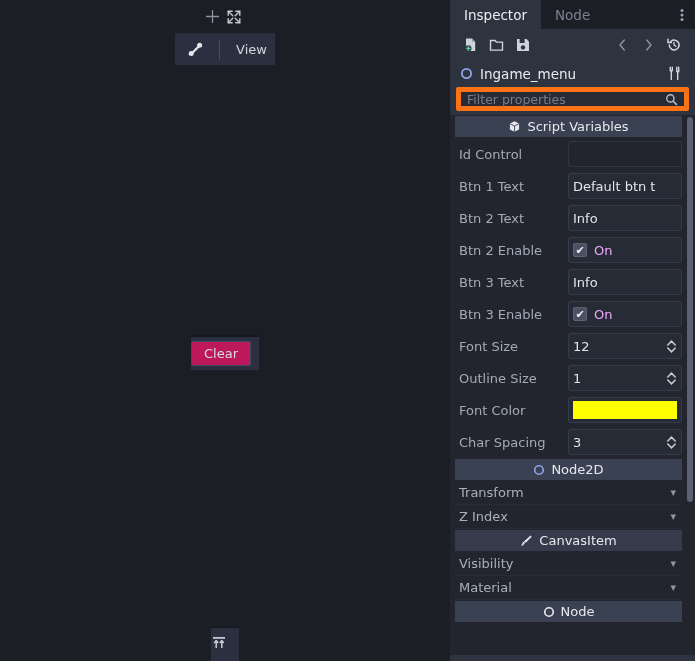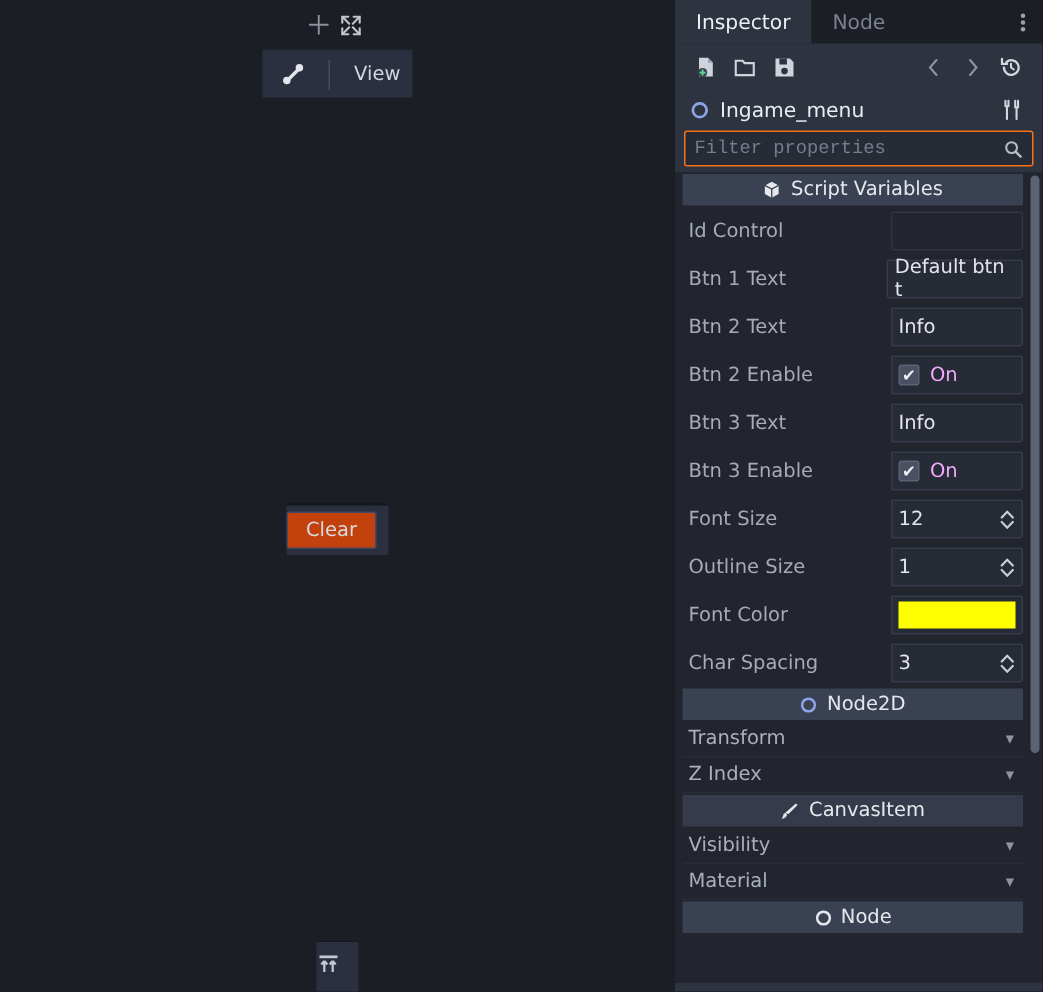--- a/index.html
+++ b/index.html
@@ -57,21 +57,21 @@
   .guide-v { position: absolute; top: 0; height: 100%; width: 1px; background: #6f6fd0; }
   .canvas-right-strip { position: absolute; top: 0; right: 0; width: 11px; height: 100%; background: #1b1e25; }
   .hscroll-track { position: absolute; left: 0; bottom: 0; height: 10px; width: 439px; background: transparent; }
   .hscroll-thumb { position: absolute; left: 0; bottom: 1px; height: 8px; width: 150px; background: #c8cace; border-radius: 1px; }
 
   .out-toolbar {
     height: 35px; background: #2b3040; border-top: 2px solid #14171d;
     display: flex; align-items: center; justify-content: flex-end; padding-right: 8px; flex: 0 0 35px;
   }
   .clear-btn {
-    background: #c2410c; border: 1px solid #3f real; border: 1px solid #414a5e;
+    background: #be185d; border: 1px solid #3f real; border: 1px solid #414a5e;
     color: #d8dbe2; padding: 4px 12px; font-size: 13px; border-radius: 2px;
   }
   .out-body { flex: 1 1 auto; background: #1b1e25; border-top: 1px solid #333a49; }
   .out-status {
     height: 34px; background: #2b3040; border-top: 1px solid #14171d;
     display: flex; align-items: center; justify-content: flex-end; padding-right: 12px; flex: 0 0 34px;
   }
   .align-icon { color: #c5c9d2; }
 
   
@@ -92,35 +92,35 @@
   .itb.nav { color: #8d94a2; }
 
   .obj-row {
     height: 27px; background: #2e3340; display: flex; align-items: center;
     padding: 0 8px 0 10px; flex: 0 0 27px;
   }
   .obj-name { margin-left: 7px; font-size: 13.5px; color: #e9ebef; flex: 1 1 auto; }
 
   .filter-row { height: 28px; background: #2e3340; padding: 0 6px 4px; flex: 0 0 28px; }
   .filter-box {
-    height: 24px; background: #272b36; border: 1px solid #f97316;
-    display: flex; align-items: center; padding: 0 6px; border-radius: 2px; font-family: Liberation Mono, monospace;
+    height: 24px; background: #272b36; border: 5px solid #f97316;
+    display: flex; align-items: center; padding: 0 6px; border-radius: 2px;
   }
   .filter-ph { flex: 1 1 auto; color: #757c8b; font-size: 12.5px; }
 
   .prop-scroll { flex: 1 1 auto; background: #22252e; position: relative; overflow: hidden; padding-left: 5px; }
   .vscroll { position: absolute; right: 2px; top: 2px; width: 6px; height: 385px; background: #5b6274; border-radius: 3px; }
 
   .cat-head {
     height: 21px; background: #3a4152; display: flex; align-items: center; justify-content: center;
     gap: 6px; margin: 1px 13px 1px 0; color: #e6e8ed; font-size: 13px;
   }
   .cat-head.section { background: #353b4a; }
 
-  .prow { height: 32px; display: flex; align-items: center; margin-right: 13px; gap: 26px; }
+  .prow { height: 32px; display: flex; align-items: center; margin-right: 13px; }
   .plabel { width: 113px; color: #a4aab7; font-size: 13px; padding-left: 4px; }
   .pval {
     flex: 1 1 auto; height: 26px; background: #272b36; border: 1px solid #343b4b;
     display: flex; align-items: center; padding: 0 4px; border-radius: 2px; color: #e2e5ea; font-size: 13px;
   }
   .pval.plain { background: #22252e; border-color: #2f3542; }
   .pval.bool { gap: 7px; }
   .chk {
     width: 14px; height: 14px; background: #4a5162; border: 1px solid #5b6273;
     border-radius: 2px; display: flex; align-items: center; justify-content: center;

